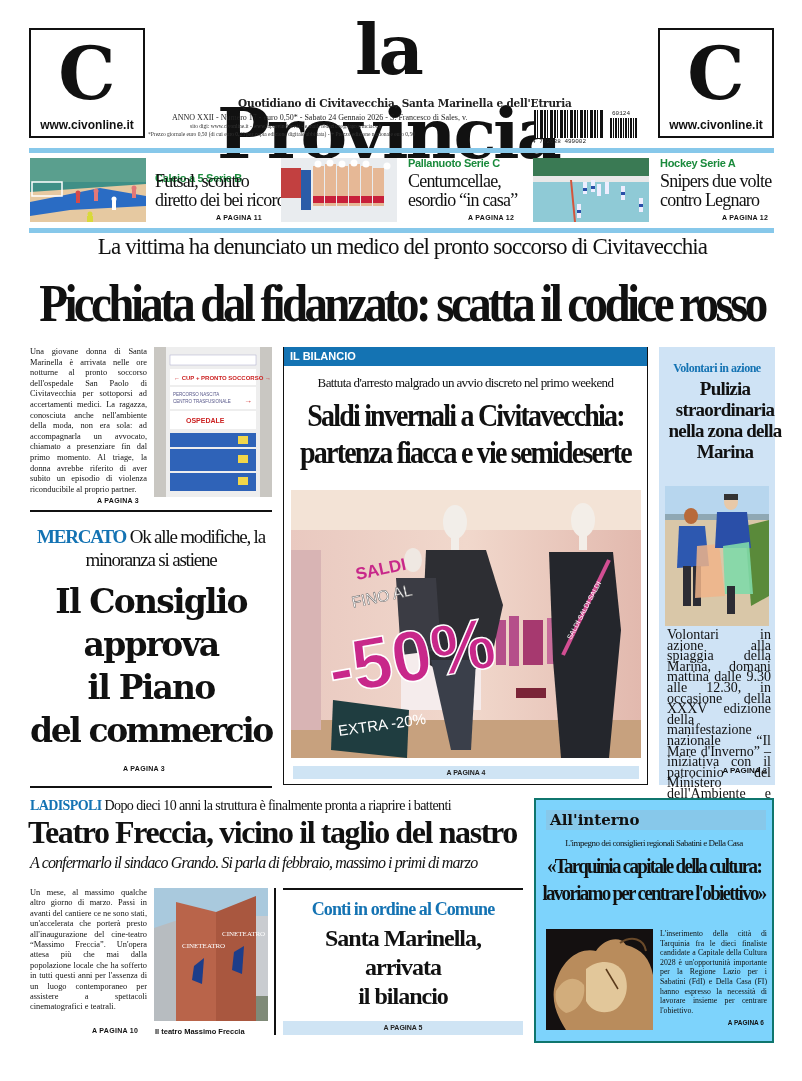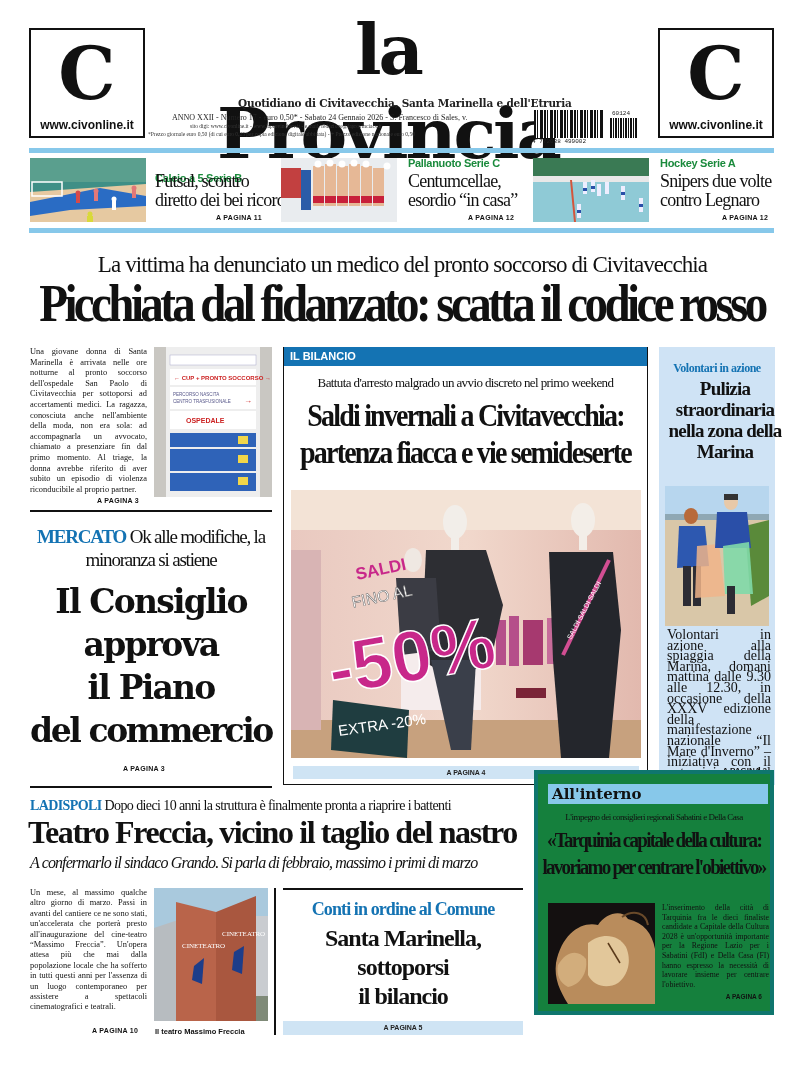--- a/index.html
+++ b/index.html
@@ -25,21 +25,21 @@
 
   .blue-rule { position: absolute; left: 29px; width: 745px; height: 5px; background: #87c8ea; }
 
   
   .sport-photo { position: absolute; top: 158px; height: 64px; overflow: hidden; }
   .sport-kicker { position: absolute; font-family: "Liberation Sans", sans-serif; font-weight: bold; font-size: 11px; color: #1a8a3c; letter-spacing: -0.3px; }
   .sport-title { position: absolute; font-family: "Liberation Serif", serif; font-size: 18px; line-height: 19px; letter-spacing: -0.8px; color: #111; }
   .page-ref { position: absolute; font-family: "Liberation Sans", sans-serif; font-weight: bold; font-size: 7px; letter-spacing: 0.3px; color: #111; }
 
   
-  .kicker-main { position: absolute; left: 30px; top: 252px; width: 745px; text-align: center; font-family: "Liberation Serif", serif; font-size: 23px; letter-spacing: -0.9px; color: #111; white-space: nowrap; }
+  .kicker-main { position: absolute; left: 30px; top: 234px; width: 745px; text-align: center; font-family: "Liberation Serif", serif; font-size: 23px; letter-spacing: -0.9px; color: #111; white-space: nowrap; }
   .headline-main { position: absolute; left: 26px; top: 272px; width: 752px; text-align: center; font-family: "Liberation Serif", serif; font-weight: bold; font-size: 47px; letter-spacing: -3.6px; line-height: 56px; color: #111; white-space: nowrap; transform: scaleY(1.12); transform-origin: top center; }
 
   .body-text { font-family: "Liberation Serif", serif; font-size: 9.4px; line-height: 11.8px; text-align: justify; color: #111; }
 
   .hr { position: absolute; height: 2px; background: #111; }
 
   
   .bilancio { position: absolute; left: 283px; top: 347px; width: 365px; height: 438px; border: 1.5px solid #111; border-top: none; background: #fff; }
   .bilancio-label { position: absolute; left: 0; top: 0; width: 100%; height: 19px; background: #1473b3; color: #fff; font-family: "Liberation Sans", sans-serif; font-weight: bold; font-size: 11px; line-height: 19px; padding-left: 6px; }
   .bilancio-kicker { position: absolute; left: 0; top: 28px; width: 100%; text-align: center; font-size: 13px; letter-spacing: -0.6px; color: #111; }
@@ -67,21 +67,21 @@
   .lad-title { position: absolute; left: 28px; top: 813px; font-weight: bold; font-size: 32px; letter-spacing: -1.4px; line-height: 38px; color: #111; white-space: nowrap; }
   .lad-sub { position: absolute; left: 30px; top: 854px; font-style: italic; font-size: 16px; letter-spacing: -0.9px; color: #111; white-space: nowrap; }
   .lad-photo { position: absolute; left: 154px; top: 888px; width: 114px; height: 133px; overflow: hidden; }
 
   
   .sm-kicker { position: absolute; left: 283px; top: 899px; width: 240px; text-align: center; font-weight: bold; font-size: 18px; letter-spacing: -0.9px; color: #1473b3; }
   .sm-title { position: absolute; left: 283px; top: 924px; width: 240px; text-align: center; font-weight: bold; font-size: 24px; line-height: 29px; letter-spacing: -1px; color: #111; }
   .sm-ref-bar { position: absolute; left: 283px; top: 1021px; width: 240px; height: 14px; background: #cfe4f4; text-align: center; font-family: "Liberation Sans", sans-serif; font-weight: bold; font-size: 7px; line-height: 14px; color: #222; }
 
   
-  .interno { position: absolute; left: 534px; top: 770px; width: 240px; height: 245px; border: 4px solid #0f766e; background: #15803d; }
+  .interno { position: absolute; left: 534px; top: 798px; width: 240px; height: 245px; border: 2px solid #0f766e; background: #7dd3fc; }
   .interno-label { position: absolute; left: 10px; top: 10px; width: 220px; height: 20px; background: #87c8ea; font-family: "DejaVu Serif", serif; font-weight: bold; font-size: 15px; line-height: 20px; padding-left: 4px; color: #111; }
   .interno-kicker { position: absolute; left: 0; top: 38px; width: 100%; text-align: center; font-size: 9px; letter-spacing: -0.5px; color: #111; white-space: nowrap; }
   .interno-title { position: absolute; left: 0; top: 52px; width: 100%; text-align: center; font-weight: bold; font-size: 19px; line-height: 24px; letter-spacing: -1.7px; color: #111; white-space: nowrap; transform: scaleY(1.15); transform-origin: top center; }
   .interno-photo { position: absolute; left: 10px; top: 129px; width: 107px; height: 101px; overflow: hidden; }
   .interno-text { position: absolute; left: 124px; top: 129px; width: 107px; font-size: 7.8px; line-height: 9.6px; text-align: justify; color: #111; }
   .interno-ref { position: absolute; right: 8px; top: 219px; font-family: "Liberation Sans", sans-serif; font-weight: bold; font-size: 6.5px; color: #111; }
 
   .caption { position: absolute; font-family: "Liberation Sans", sans-serif; font-weight: bold; font-size: 7.5px; color: #111; white-space: nowrap; }
   .vrule { position: absolute; width: 2px; background: #111; }
 </style>
@@ -349,21 +349,21 @@
   </svg>
 </div>
 <div class="caption" style="left:155px; top:1027px;">Il teatro Massimo Freccia</div>
 
 <div class="vrule" style="left:274px; top:888px; height:147px;"></div>
 
 <div class="hr" style="left:283px; top:888px; width:240px; height:1.5px;"></div>
 <div class="sm-kicker">Conti in ordine al Comune</div>
 <div class="sm-title">
   <div>Santa Marinella,</div>
-  <div>sottoporsi</div>
+  <div>arrivata</div>
   <div>il bilancio</div>
 </div>
 <div class="sm-ref-bar">A PAGINA 5</div>
 
 <div class="interno">
   <div class="interno-label">All'interno</div>
   <div class="interno-kicker">L'impegno dei consiglieri regionali Sabatini e Della Casa</div>
   <div class="interno-title">
     <div>«Tarquinia capitale della cultura:</div>
     <div>lavoriamo per centrare l'obiettivo»</div>

